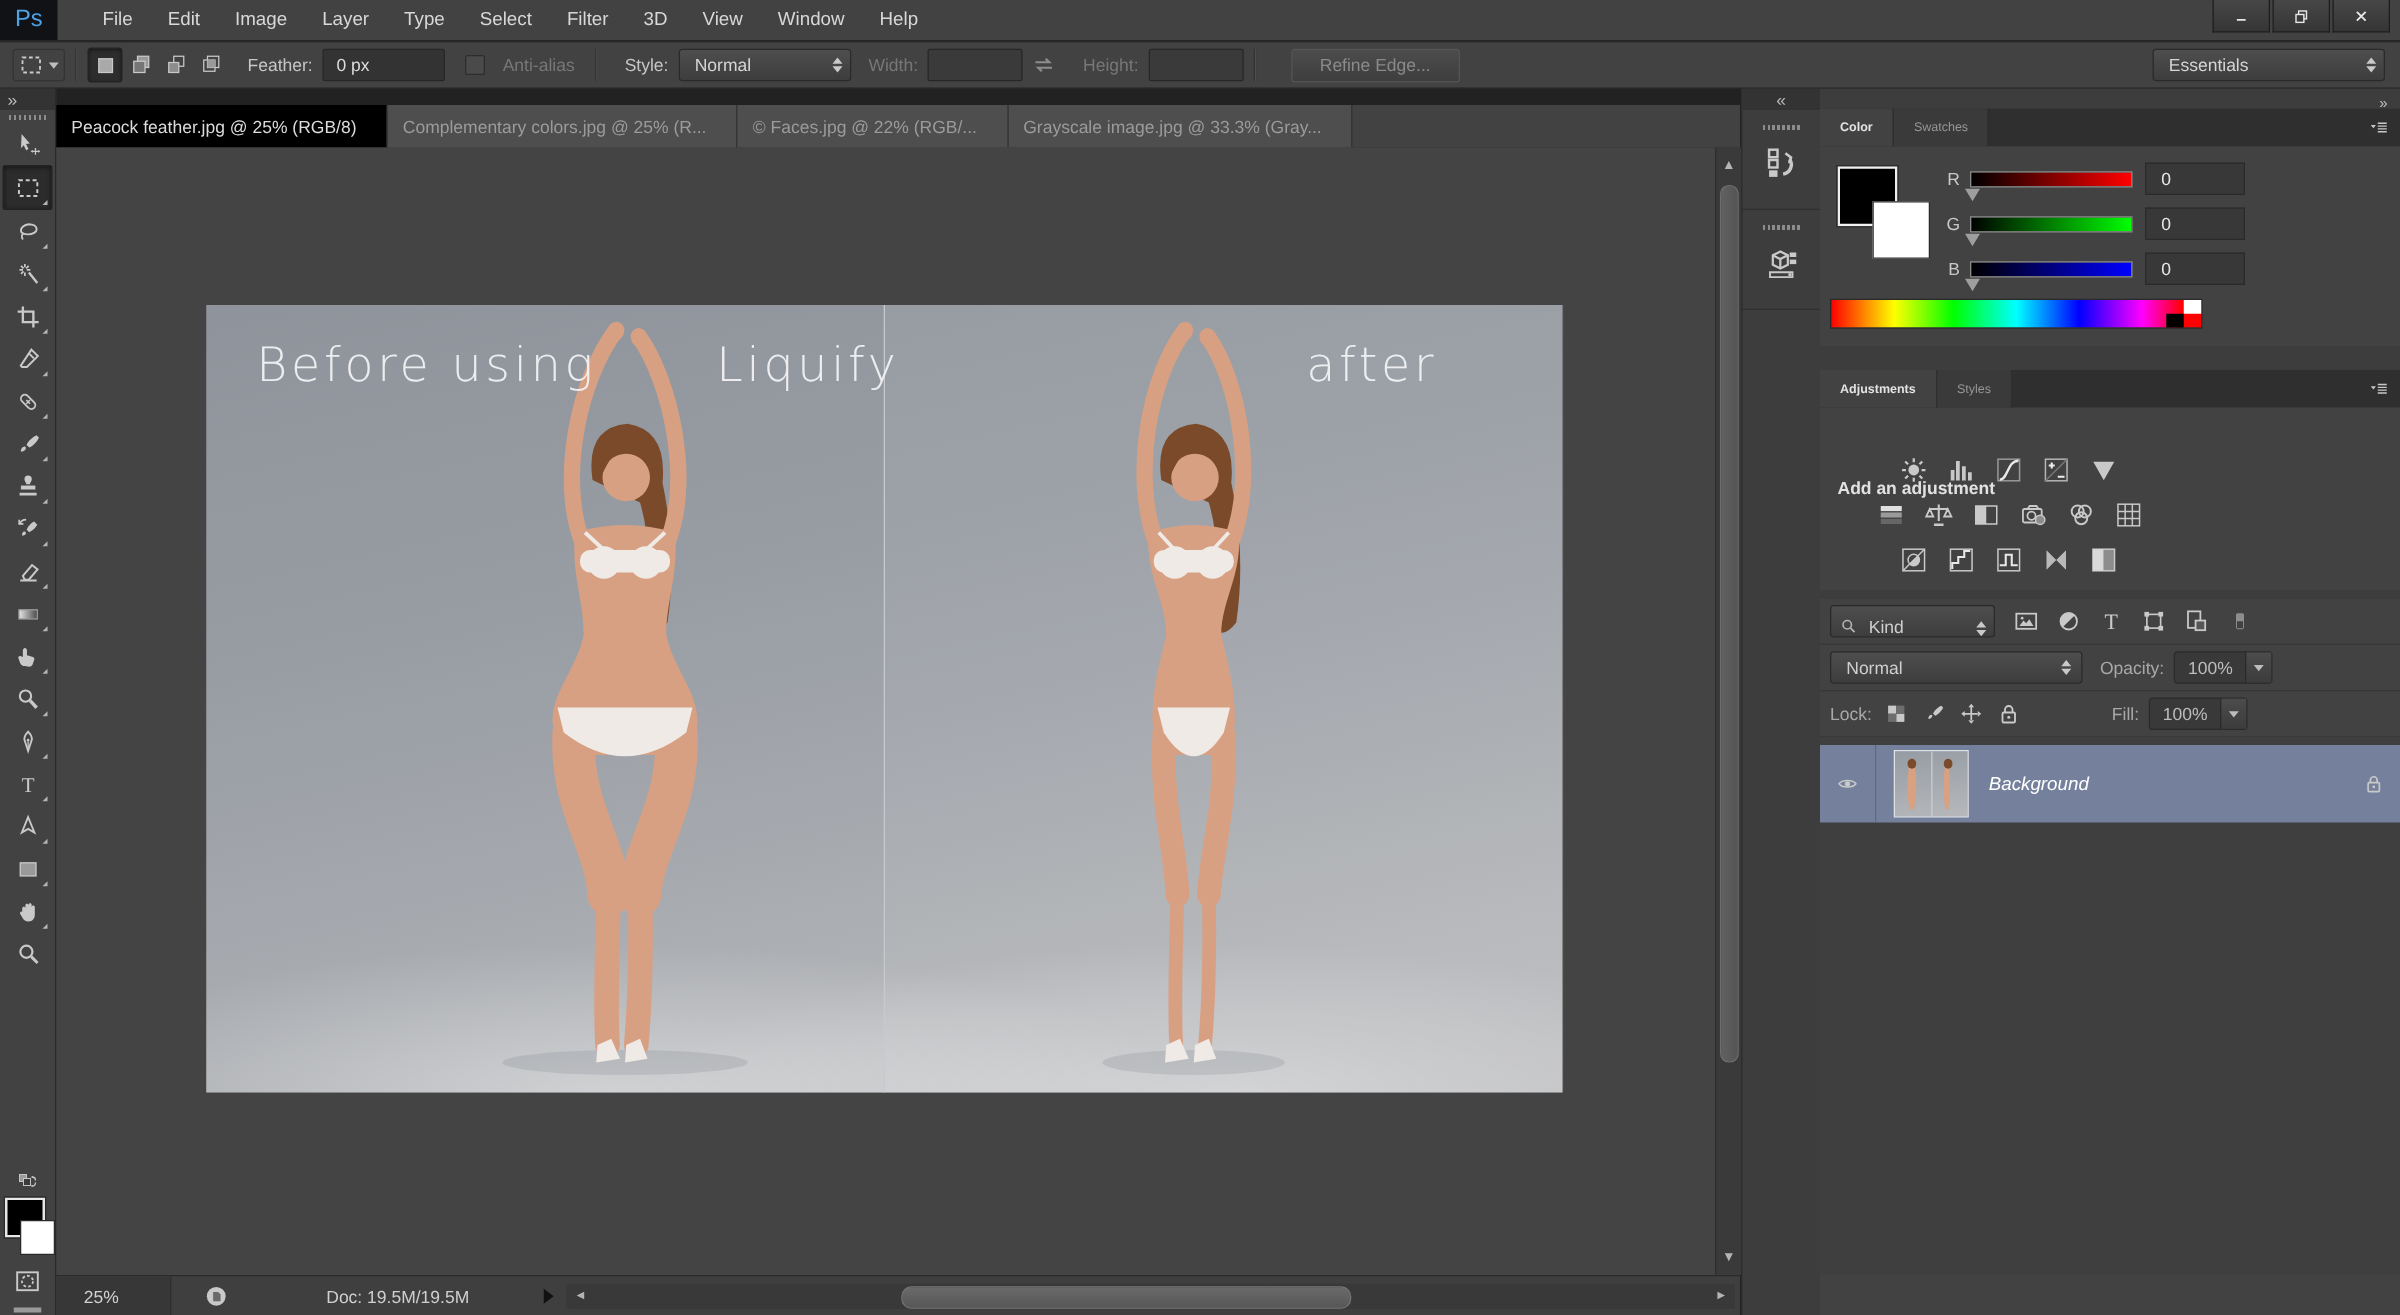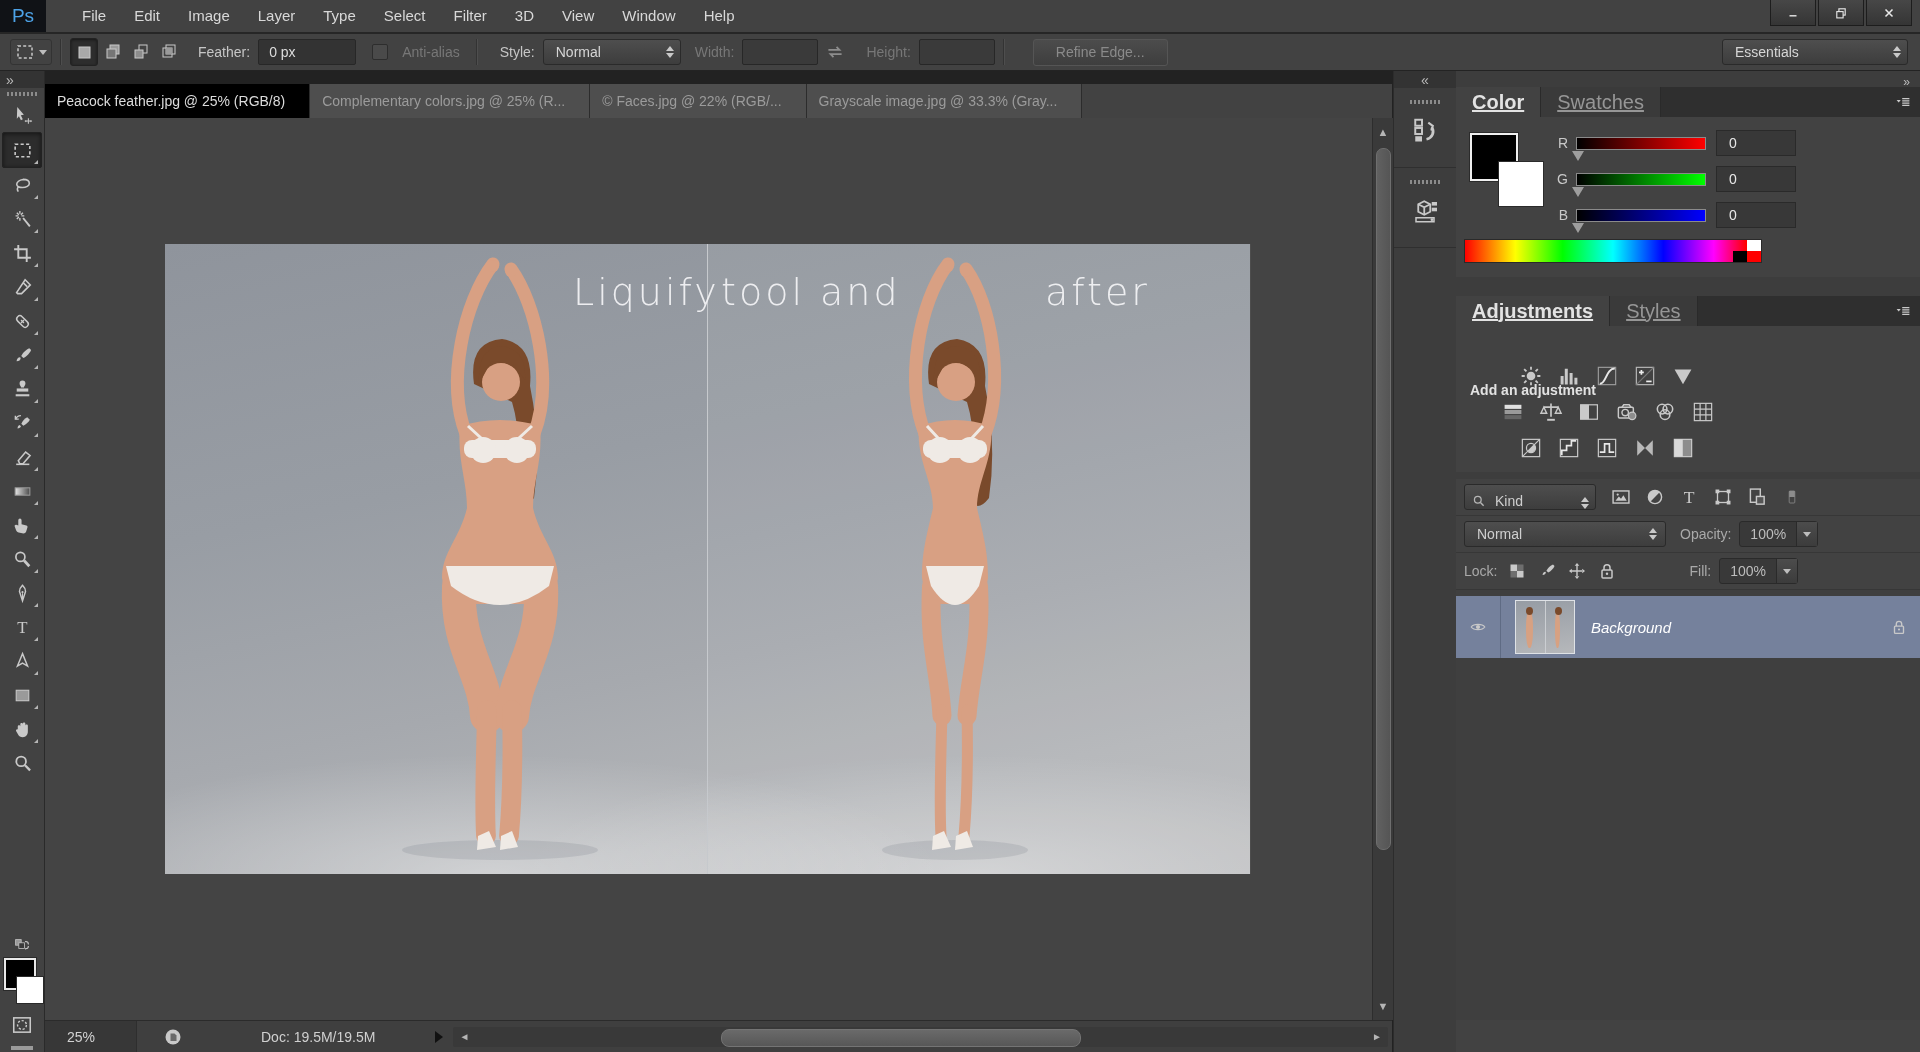--- a/index.html
+++ b/index.html
@@ -97,21 +97,21 @@
   
   #dock{left:1393px;top:71px;width:62px;height:981px;background:#3d3d3d;border-left:1px solid #2c2c2c;border-right:1px solid #2c2c2c;}
   #dock-collapse{height:17px;background:#333;display:flex;align-items:center;justify-content:center;color:#bbb;}
   .dock-btn{width:62px;height:80px;border-bottom:1px solid #2f2f2f;display:flex;flex-direction:column;align-items:center;padding-top:8px;box-sizing:border-box;gap:10px;}
   .dock-btn .icon{width:30px;height:30px;}
 
   
   #panels{left:1456px;top:71px;width:464px;height:981px;background:#3d3d3d;}
   .panel{position:absolute;left:0;width:464px;background:#424242;}
   .ptabs{height:30px;background:#2f2f2f;display:flex;align-items:stretch;position:relative;}
-  .ptab{padding:0 16px;display:flex;align-items:center;color:#969696;background:#3a3a3a;border-right:1px solid #2a2a2a;font-size:20px;text-decoration:underline;}
+  .ptab{padding:0 16px;display:flex;align-items:center;color:#969696;background:#3a3a3a;border-right:1px solid #2a2a2a;font-size:10px;}
   .ptab.active{background:#424242;color:#e3e3e3;font-weight:bold;}
   .pmenu{position:absolute;right:6px;top:7px;width:22px;height:16px;}
 
   
   #color-body{position:relative;height:160px;}
   #cswatches{position:absolute;left:14px;top:16px;width:76px;height:76px;}
   #cfg{position:absolute;left:0;top:0;width:44px;height:44px;background:#000;border:2px solid #f0f0f0;outline:1px solid #2b2b2b;}
   #cbg{position:absolute;left:28px;top:28px;width:44px;height:44px;background:#fff;border:1px solid #2b2b2b;}
   .channel{position:absolute;left:96px;height:24px;display:flex;align-items:center;}
   .channel .ch-label{width:16px;color:#c9c9c9;text-align:right;margin-right:8px;}
@@ -542,22 +542,22 @@
         <path d="M761 322 L 819 322 L 814 342 Q 790 380 766 342 Z" fill="#efeae5"></path>
         <rect x="758" y="196" width="64" height="18" rx="8" fill="#efeae5"></rect>
         <circle cx="774.88" cy="206" r="13" fill="#efeae5"></circle>
         <circle cx="805.12" cy="206" r="13" fill="#efeae5"></circle>
         <path d="M774.88 196 L 762 182 M805.12 196 L 818 182" stroke="#efeae5" stroke-width="3"></path>
         <circle cx="791" cy="138" r="19" fill="#d8a083"></circle>
         <path d="M769 140 Q767 104 791 102 Q817 105 815 136 Q800 114 781 118 Z" fill="#7a4a2b"></path>
         <circle cx="783" cy="22" r="6" fill="#d8a083"></circle>
         <circle cx="801" cy="27" r="6" fill="#d8a083"></circle>
       </svg>
+    <span class="caption" style="left:40px;">Before using</span>
     <span class="caption" style="left:408px;">Liquify</span>
-    <span class="caption" style="left:556px;">tool and</span>
     <span class="caption" style="left:880px;">after</span>
   </div>
 </div>
 
 <div id="vscroll" class="abs">
   <span class="arrow" style="top:8px;">▲</span>
   <div id="vthumb"></div>
   <span class="arrow" style="bottom:8px;">▼</span>
 </div>
 

